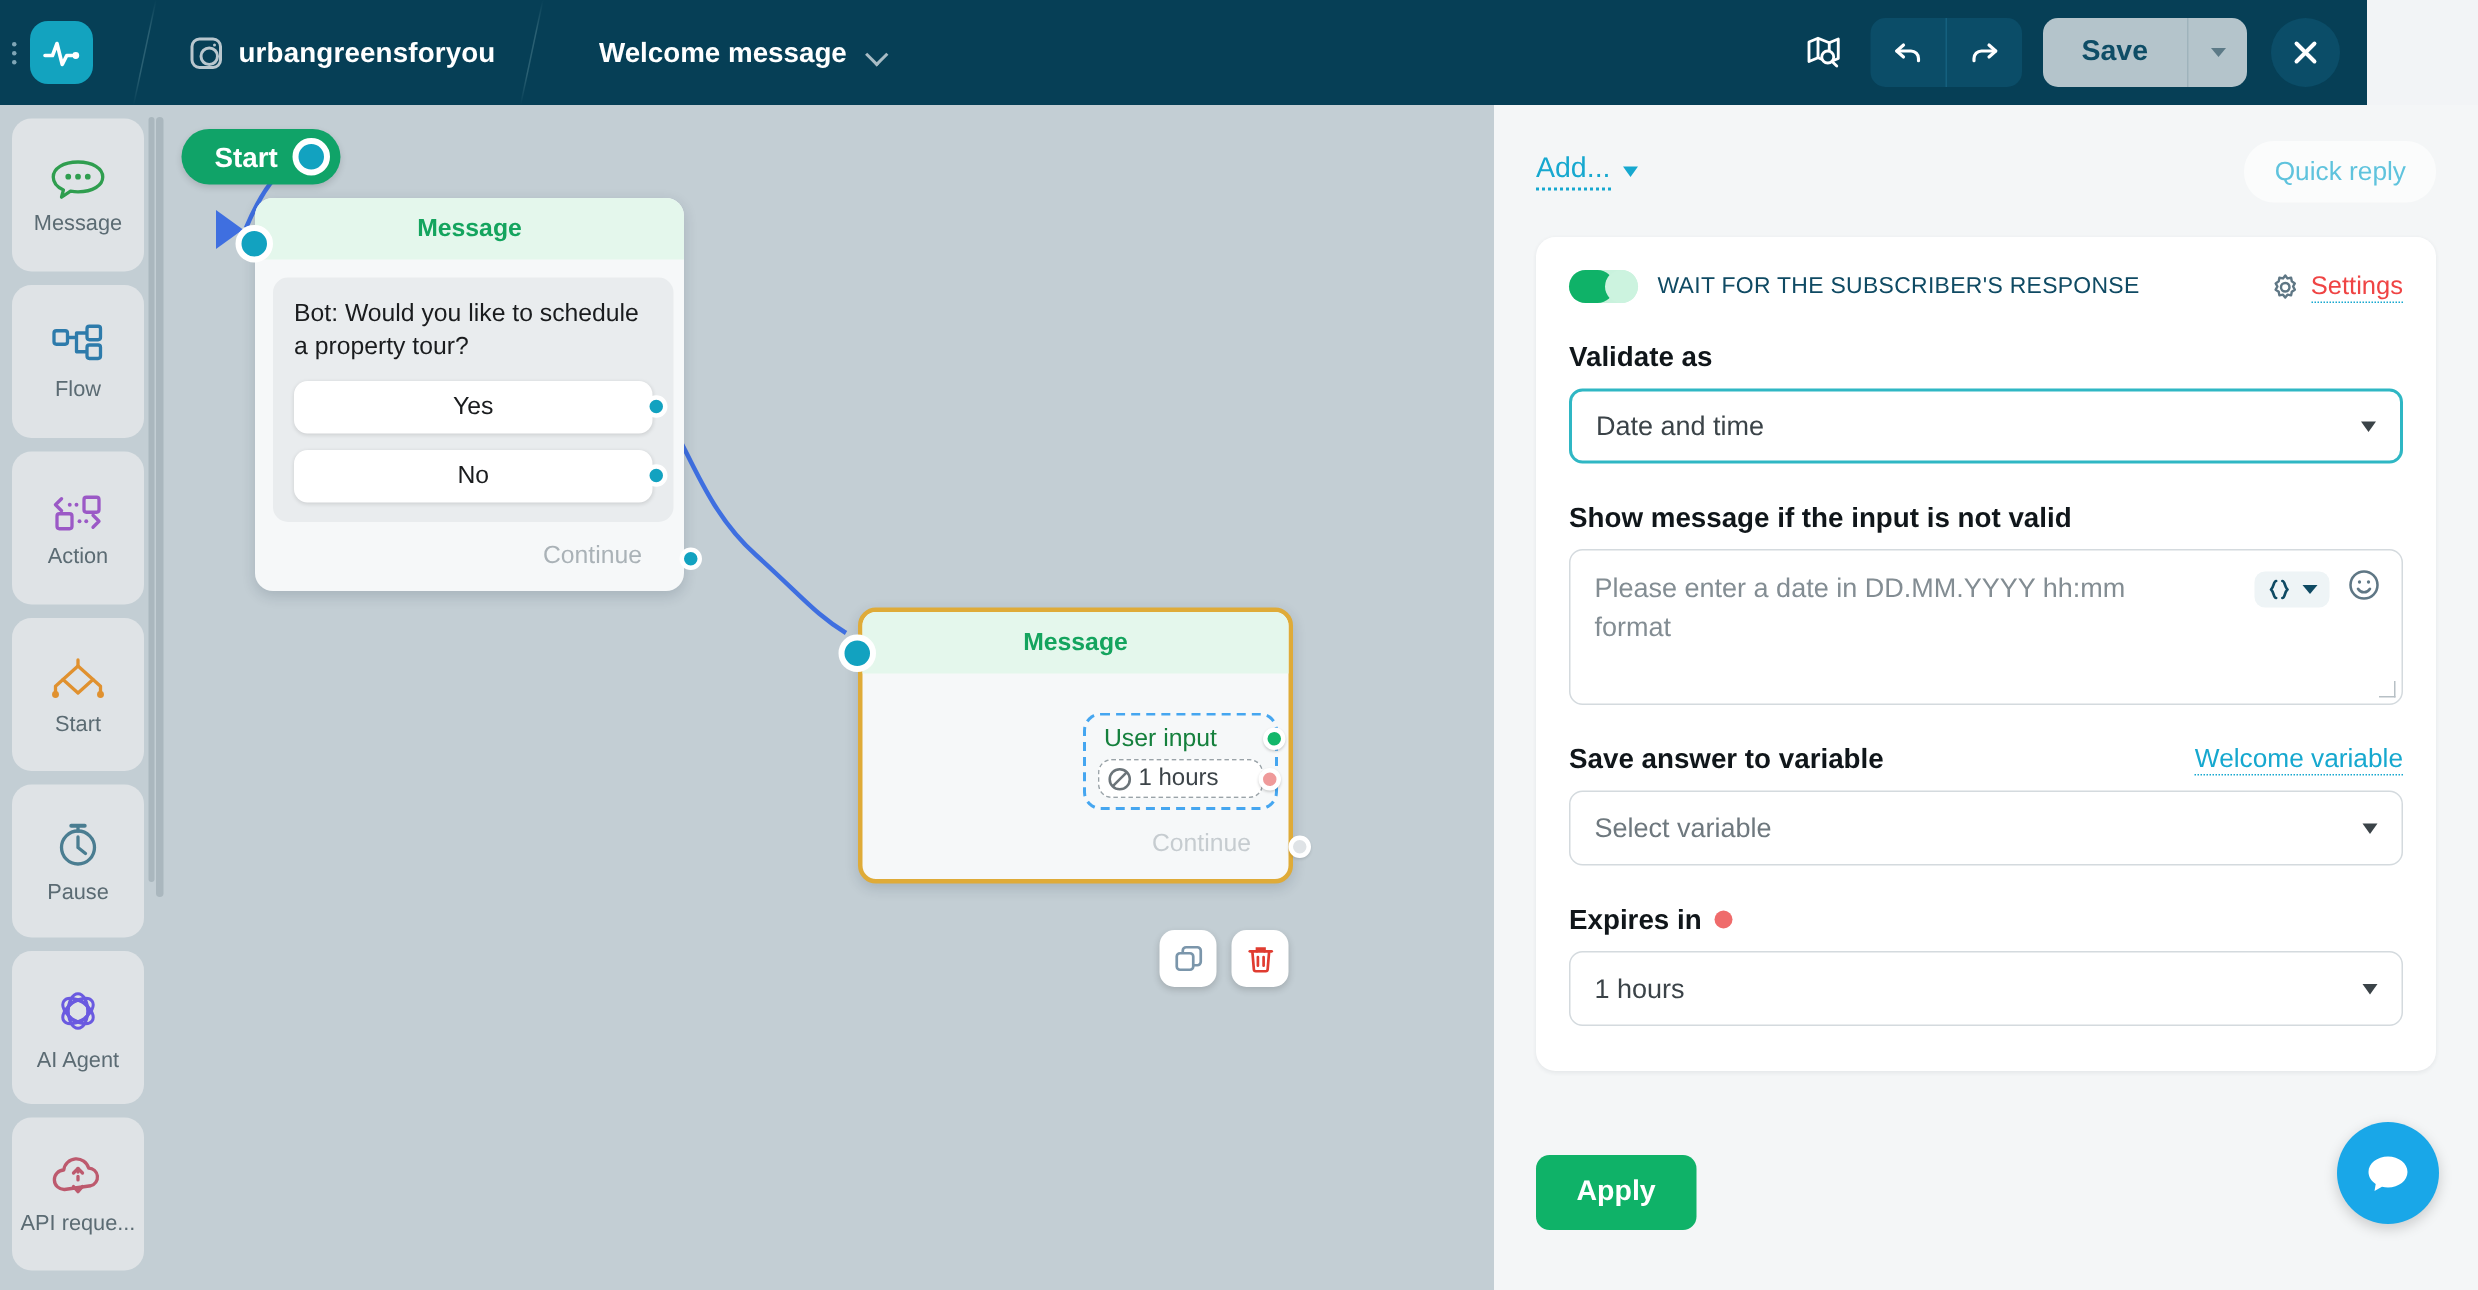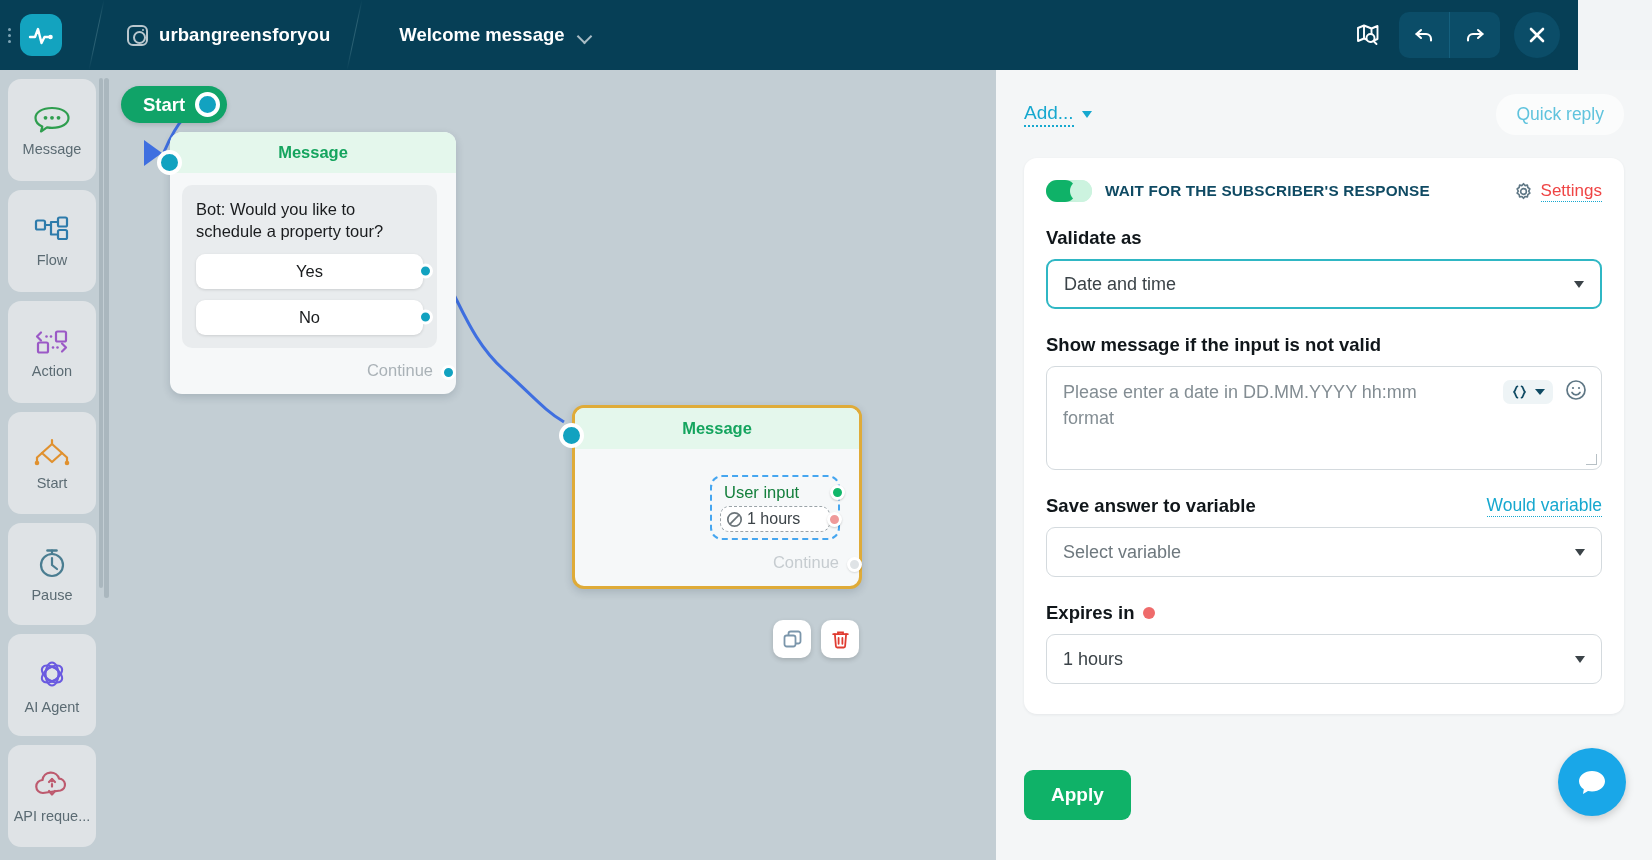--- a/index.html
+++ b/index.html
@@ -128,33 +128,33 @@
   .port-sm { width: 15px; height: 15px; border-radius: 50%; background: #12a2c0; border: 3.5px solid #fff; }
 
   .node {
     position: absolute; background: #f6f8f9; border-radius: 12px;
     box-shadow: 0 3px 9px rgba(20,40,55,.16);
   }
   .node-header {
     background: #e4f7ec; color: #14a45e; font-size: 16.5px; font-weight: 700;
     text-align: center; padding: 11px 0 11px; border-radius: 12px 12px 0 0;
   }
-  .node-body { padding: 12px 19px 10px 12px; }
+  .node-body { padding: 12px 7px 10px 12px; }
   .bubble-block { background: #e9ecee; border-radius: 10px; padding: 13px 14px 13px; }
   .bubble-text { font-size: 16.5px; color: #1a1c1e; line-height: 1.35; }
   .reply-btn {
     position: relative; background: #fff; border-radius: 9px; height: 35px;
     display: flex; align-items: center; justify-content: center;
     font-size: 16.5px; color: #1a1c1e; margin-top: 11px;
     box-shadow: 0 1px 3px rgba(0,0,0,.13); cursor: pointer;
   }
   .reply-btn .port-sm { position: absolute; right: -10px; top: 50%; transform: translateY(-50%); }
   .node-footer {
     display: flex; align-items: flex-end; justify-content: flex-end;
-    gap: 0; padding: 13px 0 4px; font-size: 16.5px; color: #aab2b7;
+    gap: 17px; padding: 13px 0 4px; font-size: 16.5px; color: #aab2b7;
   }
 
   .node-2 { border: 3px solid #dfab38; }
   .node-2 .node-header { border-radius: 9px 9px 0 0; }
   .userinput-box {
     border: 2px dashed #45a6f0; border-radius: 12px; padding: 6px 8px;
     margin-top: 14px; margin-left: auto; width: 130px; position: relative;
   }
   .ui-row1 {
     display: flex; align-items: center; justify-content: space-between;
@@ -212,21 +212,21 @@
   }
   .toggle::before {
     content: ""; position: absolute; left: 0; top: 0; width: 30px; height: 22px;
     background: #0fb268; border-radius: 13px;
   }
   .toggle::after {
     content: ""; position: absolute; right: 0; top: 0; width: 22px; height: 22px;
     background: #ccf3df; border-radius: 50%;
   }
   .toggle-label {
-    font-size: 15.3px; font-weight: 700; color: #0f4a63; letter-spacing: .2px;
+    font-size: 15.3px; font-weight: 400; color: #0f4a63; letter-spacing: .2px;
   }
   .settings-link {
     margin-left: auto; display: flex; align-items: center; gap: 8px;
   }
   .settings-text {
     color: #ef4444; font-size: 17px; border-bottom: 1.6px dotted #16a8cf; cursor: pointer;
   }
   .field-label {
     font-size: 18.5px; font-weight: 700; color: #10161a; margin: 25px 0 10px;
     display: flex; align-items: center; gap: 9px;
@@ -326,20 +326,24 @@
             <path d="M4.5 11 H14 a5 5 0 0 1 5 5 v1.5"></path>
           </svg>
         </div>
         <div class="divider"></div>
         <div>
           <svg width="24" height="24" viewBox="0 0 24 24" fill="none" stroke="#fff" stroke-width="2.1" stroke-linecap="round" stroke-linejoin="round">
             <path d="M15 7 L19.5 11 L15 15"></path>
             <path d="M19.5 11 H10 a5 5 0 0 0 -5 5 v1.5"></path>
           </svg>
         </div>
+      </div>
+      <div class="save-group">
+        <div class="save-btn">Save</div>
+        <div class="save-caret"></div>
       </div>
       <div class="close-btn">
         <svg width="22" height="22" viewBox="0 0 22 22" stroke="#fff" stroke-width="2.6" stroke-linecap="round">
           <path d="M5 5 L17 17 M17 5 L5 17"></path>
         </svg>
       </div>
     </div>
   </div>
 
   <div class="rail">
@@ -544,21 +548,21 @@
               <circle cx="14" cy="9" r="1.1" fill="#5f7785" stroke="none"></circle>
               <path d="M7 13.5 a4.6 4.6 0 0 0 8 0" stroke-linecap="round"></path>
             </svg>
           </span>
         </div>
         <span class="resize-grip"></span>
       </div>
 
       <div class="label-row">
         <span class="field-label">Save answer to variable</span>
-        <span class="create-var">Would variable</span>
+        <span class="create-var">Welcome variable</span>
       </div>
       <div class="select">
         <span style="color:#6e787e;">Select variable</span>
         <span class="caret"></span>
       </div>
 
       <div class="field-label">
         <span>Expires in</span>
         <span class="dot-badge"></span>
       </div>

